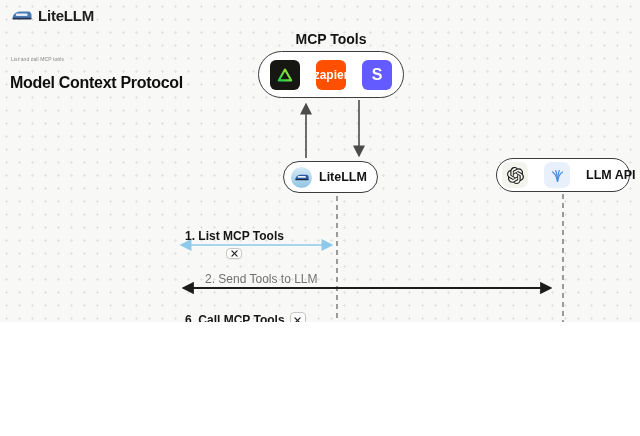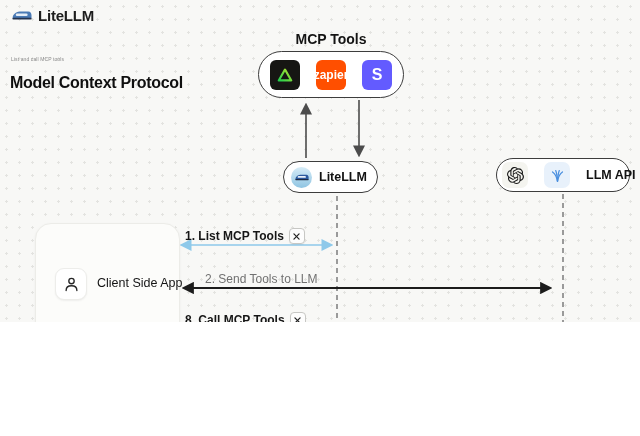--- a/index.html
+++ b/index.html
@@ -40,21 +40,21 @@
   
   .client-box{left:35px;top:223px;width:143px;height:124px;background:#fcfcfa;border:1px solid #ececе8;
     border:1px solid #ecece8;border-radius:16px;box-shadow:0 1px 3px rgba(0,0,0,0.05);}
   .client-icon-sq{left:19px;top:44px;width:30px;height:30px;background:#fff;border:1px solid #ededea;border-radius:9px;
     box-shadow:0 1px 2px rgba(0,0,0,0.06);display:flex;align-items:center;justify-content:center;}
   .client-label{left:61px;top:52px;font-size:12.5px;font-weight:500;color:#141414;white-space:nowrap;}
   
   .flow-row{display:flex;align-items:center;gap:5px;height:14px;}
   .flow-row .lbl{font-size:12px;font-weight:600;color:#161616;white-space:nowrap;}
   .flow-row.muted .lbl{color:#717171;font-weight:500;}
-  .row1{left:185px;top:229px;}
+  .row1{left:185px;top:229px;flex-direction:column;}
   .row2{left:185px;top:272px;margin-left:20px;}
   .row3{left:185px;top:313px;}
   .tools-badge{width:14px;height:14px;background:#fdfdfd;border:1px solid #c7c7c4;border-radius:4px;
     display:flex;align-items:center;justify-content:center;box-shadow:0 1px 1px rgba(0,0,0,0.05);}
 </style>
 </head>
 <body>
 
 <div class="canvas">
 
@@ -134,46 +134,37 @@
       <svg width="17" height="17" viewBox="0 0 24 24" fill="none" stroke="#4a8fdf" stroke-width="1.8" stroke-linecap="round">
         <path d="M12 20 C11 14 9 10 5 7"></path>
         <path d="M12 20 C11.5 13 11 9 9.5 5"></path>
         <path d="M12 20 C12.5 13 13 9 14.5 5"></path>
         <path d="M12 20 C13 14 15 10 19 7"></path>
       </svg>
     </span>
     <span class="node-label">LLM API</span>
   </div>
 
-  <div class="abs client-box">
-    <div class="abs client-icon-sq">
-      <svg width="19" height="19" viewBox="0 0 24 24" fill="none" stroke="#262626" stroke-width="1.7" stroke-linecap="round">
-        <circle cx="12" cy="7.6" r="3.4"></circle>
-        <path d="M5.2 19.6 C5.2 15.6 8.1 13.6 12 13.6 C15.9 13.6 18.8 15.6 18.8 19.6"></path>
-      </svg>
-    </div>
-    <div class="abs client-label">Client Side App</div>
-  </div>
 
   <div class="abs flow-row row1">
     <span class="lbl">1. List MCP Tools</span>
     <span class="tools-badge">
       <svg width="9" height="9" viewBox="0 0 14 14" stroke="#222" stroke-width="1.9" stroke-linecap="round">
         <line x1="3" y1="3" x2="11" y2="11"></line>
           <line x1="11" y1="3" x2="3" y2="11"></line>
       </svg>
     </span>
   </div>
 
   <div class="abs flow-row row2 muted">
     <span class="lbl">2. Send Tools to LLM</span>
   </div>
 
   <div class="abs flow-row row3">
-    <span class="lbl">8. Call MCP Tools</span>
+    <span class="lbl">6. Call MCP Tools</span>
     <span class="tools-badge">
       <svg width="9" height="9" viewBox="0 0 14 14" stroke="#222" stroke-width="1.9" stroke-linecap="round">
         <line x1="3" y1="3" x2="11" y2="11"></line>
           <line x1="11" y1="3" x2="3" y2="11"></line>
       </svg>
     </span>
   </div>
 
 </div>
 

